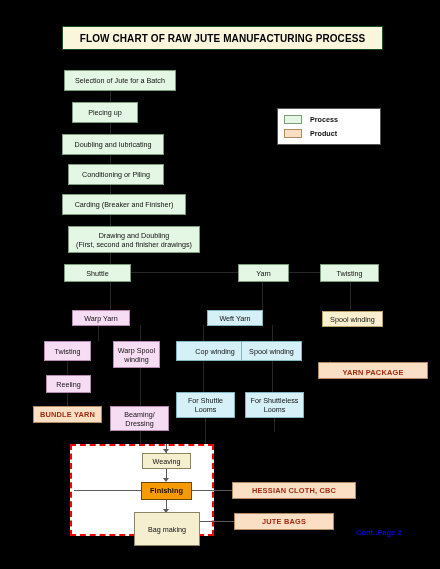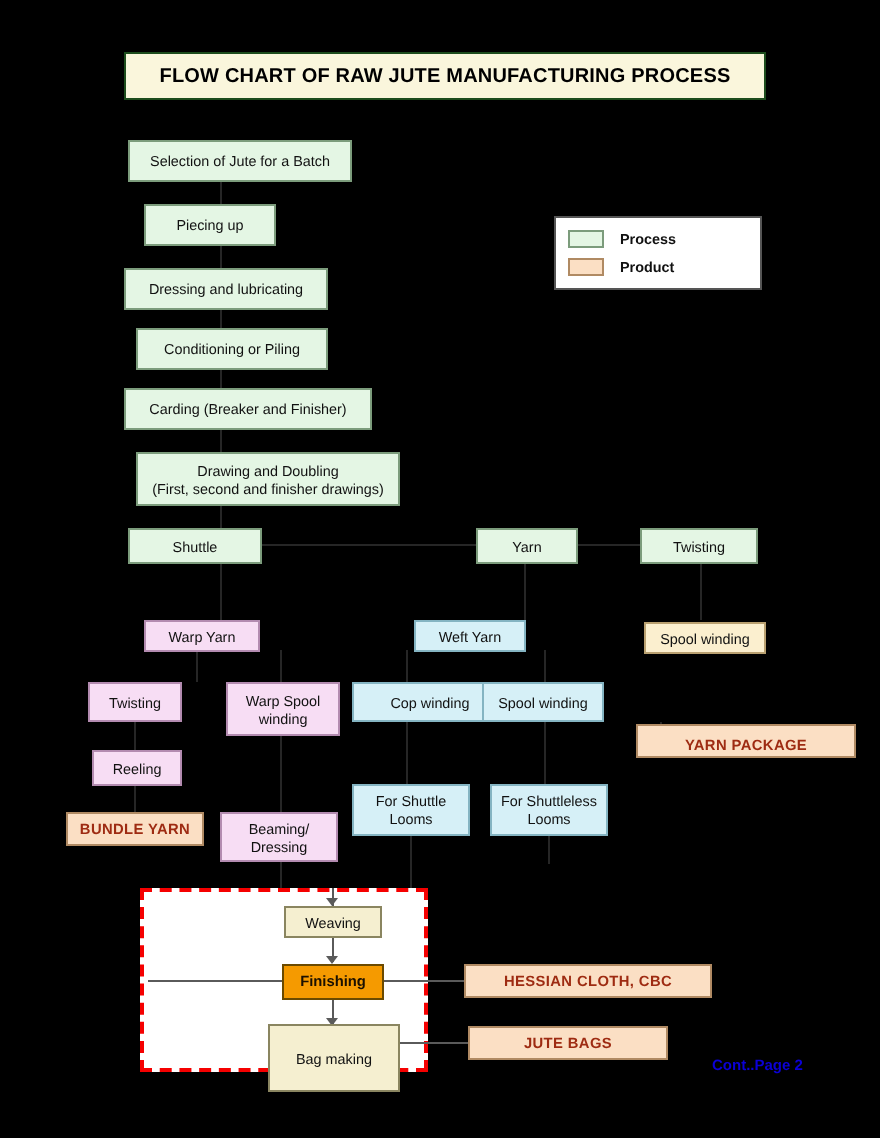--- a/index.html
+++ b/index.html
@@ -173,21 +173,21 @@
 
   <div class="node process" style="left:64px; top:70px; width:112px; height:21px;">
     <span>Selection of Jute for a Batch</span>
   </div>
 
   <div class="node process" style="left:72px; top:102px; width:66px; height:21px;">
     <span>Piecing up</span>
   </div>
 
   <div class="node process" style="left:62px; top:134px; width:102px; height:21px;">
-    <span>Dressing and lubricating</span>
+    <span>Doubling and lubricating</span>
   </div>
 
   <div class="node process" style="left:68px; top:164px; width:96px; height:21px;">
     <span>Conditioning or Piling</span>
   </div>
 
   <div class="node process" style="left:62px; top:194px; width:124px; height:21px;">
     <span>Carding (Breaker and Finisher)</span>
   </div>
 
@@ -217,21 +217,21 @@
   </div>
 
   <div class="node cream" style="left:322px; top:311px; width:61px; height:16px;">
     <span>Spool winding</span>
   </div>
 
   <div class="node pink" style="left:44px; top:341px; width:47px; height:20px;">
     <span>Twisting</span>
   </div>
 
-  <div class="node pink" style="left:113px; top:341px; width:57px; height:27px; flex-direction:column;">
+  <div class="node pink" style="left:113px; top:341px; width:47px; height:27px; flex-direction:column;">
     <span>Warp Spool</span>
     <span>winding</span>
   </div>
 
   <div class="node blue" style="left:176px; top:341px; width:78px; height:20px;">
     <span>Cop winding</span>
   </div>
 
   <div class="node blue" style="left:241px; top:341px; width:61px; height:20px;">
     <span>Spool winding</span>

